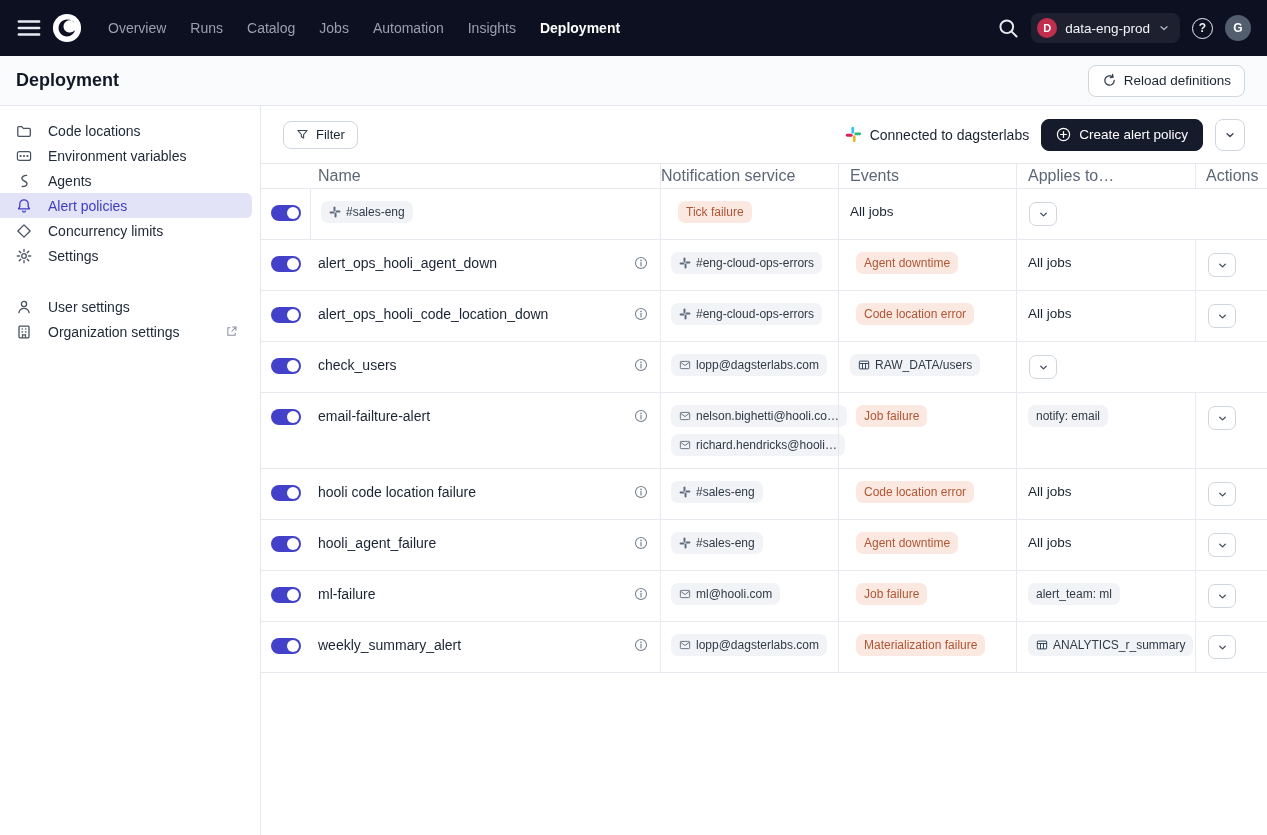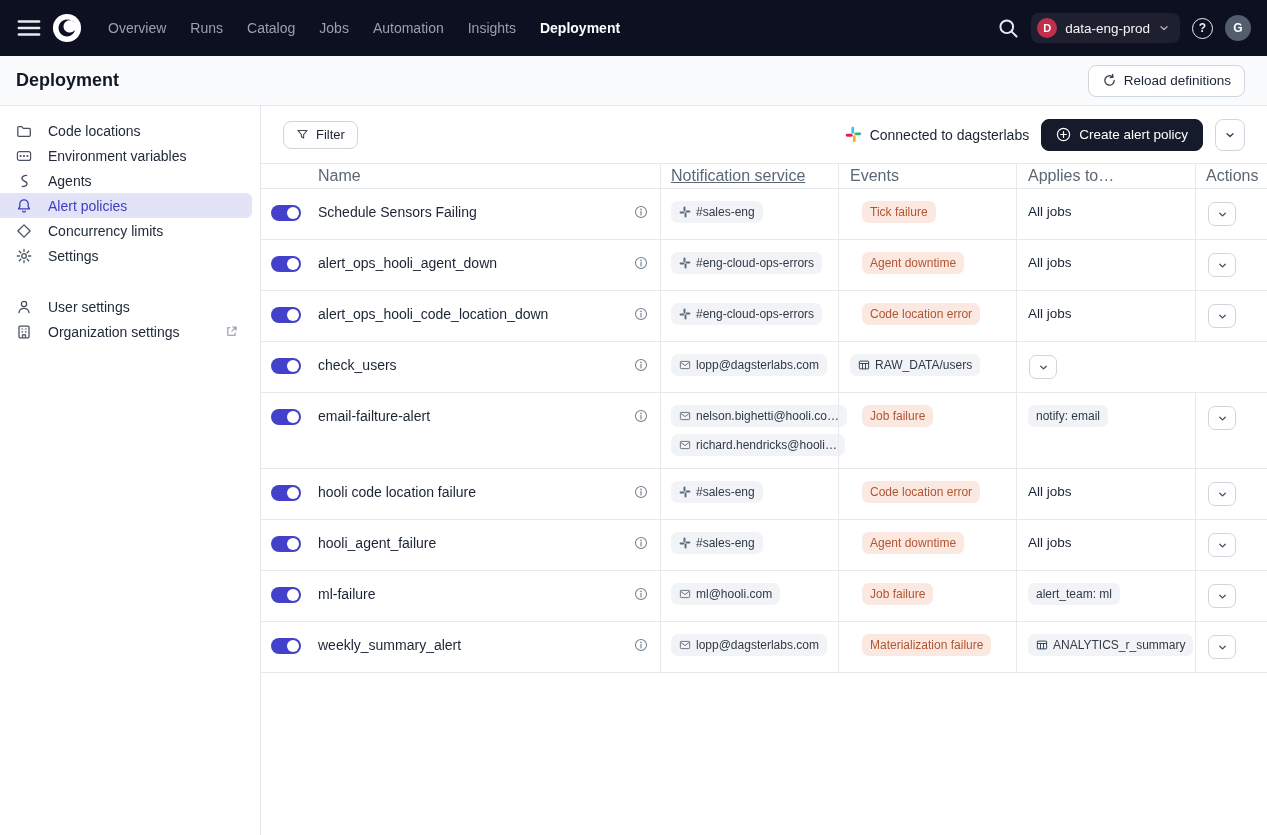--- a/index.html
+++ b/index.html
@@ -54,34 +54,34 @@
   .create-btn .icn{width:15px;height:15px;color:#fff;}
   .caret-btn{width:30px;height:32px;justify-content:center;padding:0;}
   .caret-btn .icn{width:12px;height:12px;color:#39424f;}
 
   
   .grid-cols{display:grid;grid-template-columns:49px 350px 178px 178px 179px 1fr;}
   .thead{border-top:1px solid #e6e9ee;border-bottom:1px solid #e6e9ee;height:26px;}
   .hc{display:flex;align-items:center;font-size:16px;color:#5c6775;height:100%;}
   .hc.bl{border-left:1px solid #e6e9ee;}
   .hc-name{padding-left:8px;}
-  .hc-notif{padding-left:10px;text-decoration:underline;}
+  .hc-notif{padding-left:0;}
   .hc-events{padding-left:11px;}
   .hc-applies{padding-left:11px;}
   .hc-actions{padding-left:10px;}
   .trow{border-bottom:1px solid #e6e9ee;}
   .cell{min-height:50px;}
   .cell.bl{border-left:1px solid #e6e9ee;}
   .c-toggle{display:flex;justify-content:center;padding-top:16px;}
   .switch{width:30px;height:16px;border-radius:9px;background:#4340c9;position:relative;cursor:pointer;flex-shrink:0;}
   .switch::after{content:"";position:absolute;right:2px;top:2px;width:12px;height:12px;border-radius:50%;background:#fff;}
   .c-name{display:flex;justify-content:space-between;align-items:flex-start;padding:15px 12px 14px 8px;font-size:14px;color:#1b2433;}
   .c-name .info{width:14px;height:14px;color:#747f8d;margin-top:1px;cursor:pointer;flex-shrink:0;}
   .c-notif,.c-events,.c-applies{display:flex;flex-direction:column;align-items:flex-start;gap:7px;padding:12px 10px 12px 10px;text-align:center;}
-  .c-events{padding-left:23px;}
+  .c-events{padding-left:17px;}
   .c-applies{padding-left:11px;}
   .ntag,.atag{display:inline-flex;align-items:center;gap:5px;background:#f1f3f6;border-radius:7px;padding:0 8px;height:22px;font-size:12px;color:#303a47;white-space:nowrap;}
   .ntag .icn,.atag .icn{width:12px;height:12px;color:#5d6a7a;}
   .atag .asset-ic{color:#23344c;}
   .etag{display:inline-flex;align-items:center;border-radius:7px;padding:0 8px;height:22px;font-size:12px;white-space:nowrap;}
   .etag.err{background:#fbe9e1;color:#b05534;}
   .etag.warn{background:#f9efcf;color:#8f6e0c;}
   .applies-text{font-size:13.5px;color:#1b2433;margin-top:3px;}
   .c-actions{padding:13px 0 0 12px;}
   .row-action{width:28px;height:24px;border:1px solid #d0d6dd;border-radius:7px;background:#fff;display:flex;align-items:center;justify-content:center;cursor:pointer;}
@@ -279,30 +279,20 @@
         <div class="hc bl hc-notif">Notification service</div>
         <div class="hc bl hc-events">Events</div>
         <div class="hc bl hc-applies">Applies to…</div>
         <div class="hc bl hc-actions">Actions</div>
       </div>
       <div id="tbody">
           <div class="trow grid-cols">
             <div class="cell c-toggle">
               <div class="switch on"></div>
             </div>
-            <div class="cell c-name">
-              <span>Schedule Sensors Failing</span>
-              <span class="icn info">
-                <svg viewBox="0 0 16 16">
-                  <circle cx="8" cy="8" r="6.3" fill="none" stroke="currentColor" stroke-width="1.2"></circle>
-                  <circle cx="8" cy="5" r="0.9" fill="currentColor"></circle>
-                  <path d="M8 7.3v4" stroke="currentColor" stroke-width="1.3" stroke-linecap="round"></path>
-                </svg>
-              </span>
-            </div>
             <div class="cell bl c-notif">
               <span class="ntag">
                 <span class="icn">
                   <svg viewBox="0 0 16 16">
                     <rect x="6" y="0.8" width="2.6" height="6.4" rx="1.3" fill="currentColor"></rect>
                     <rect x="8.8" y="6" width="6.4" height="2.6" rx="1.3" fill="currentColor"></rect>
                     <rect x="7.4" y="8.8" width="2.6" height="6.4" rx="1.3" fill="currentColor"></rect>
                     <rect x="0.8" y="7.4" width="6.4" height="2.6" rx="1.3" fill="currentColor"></rect>
                   </svg>
                 </span>

